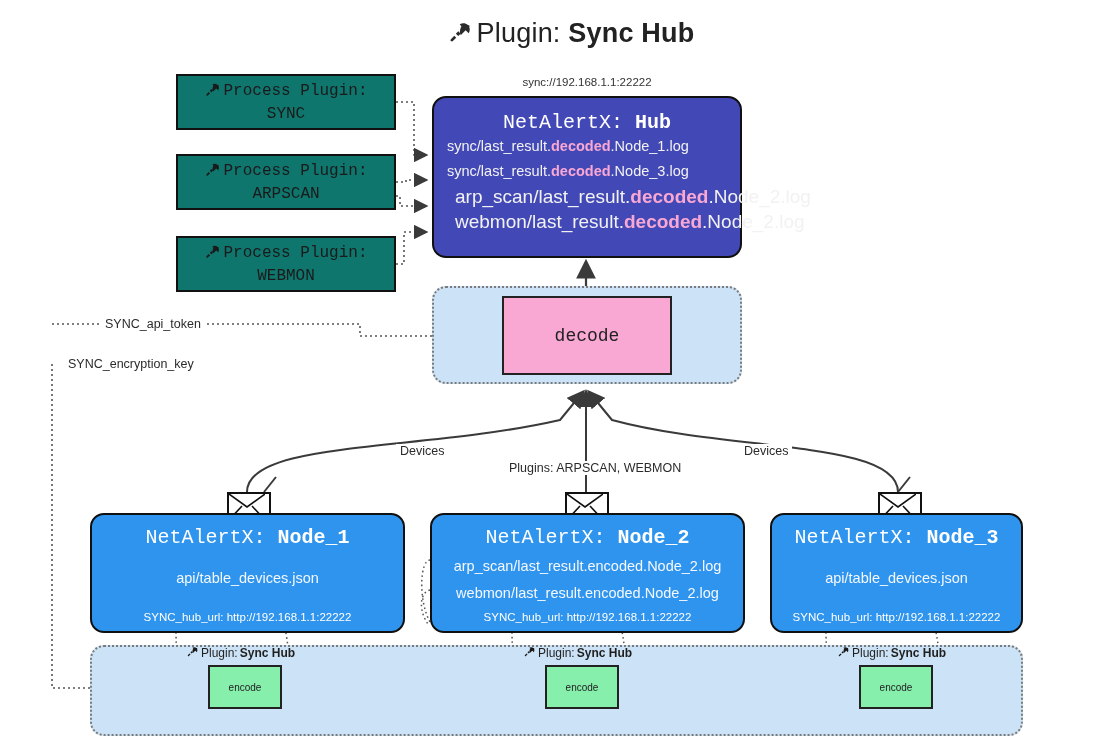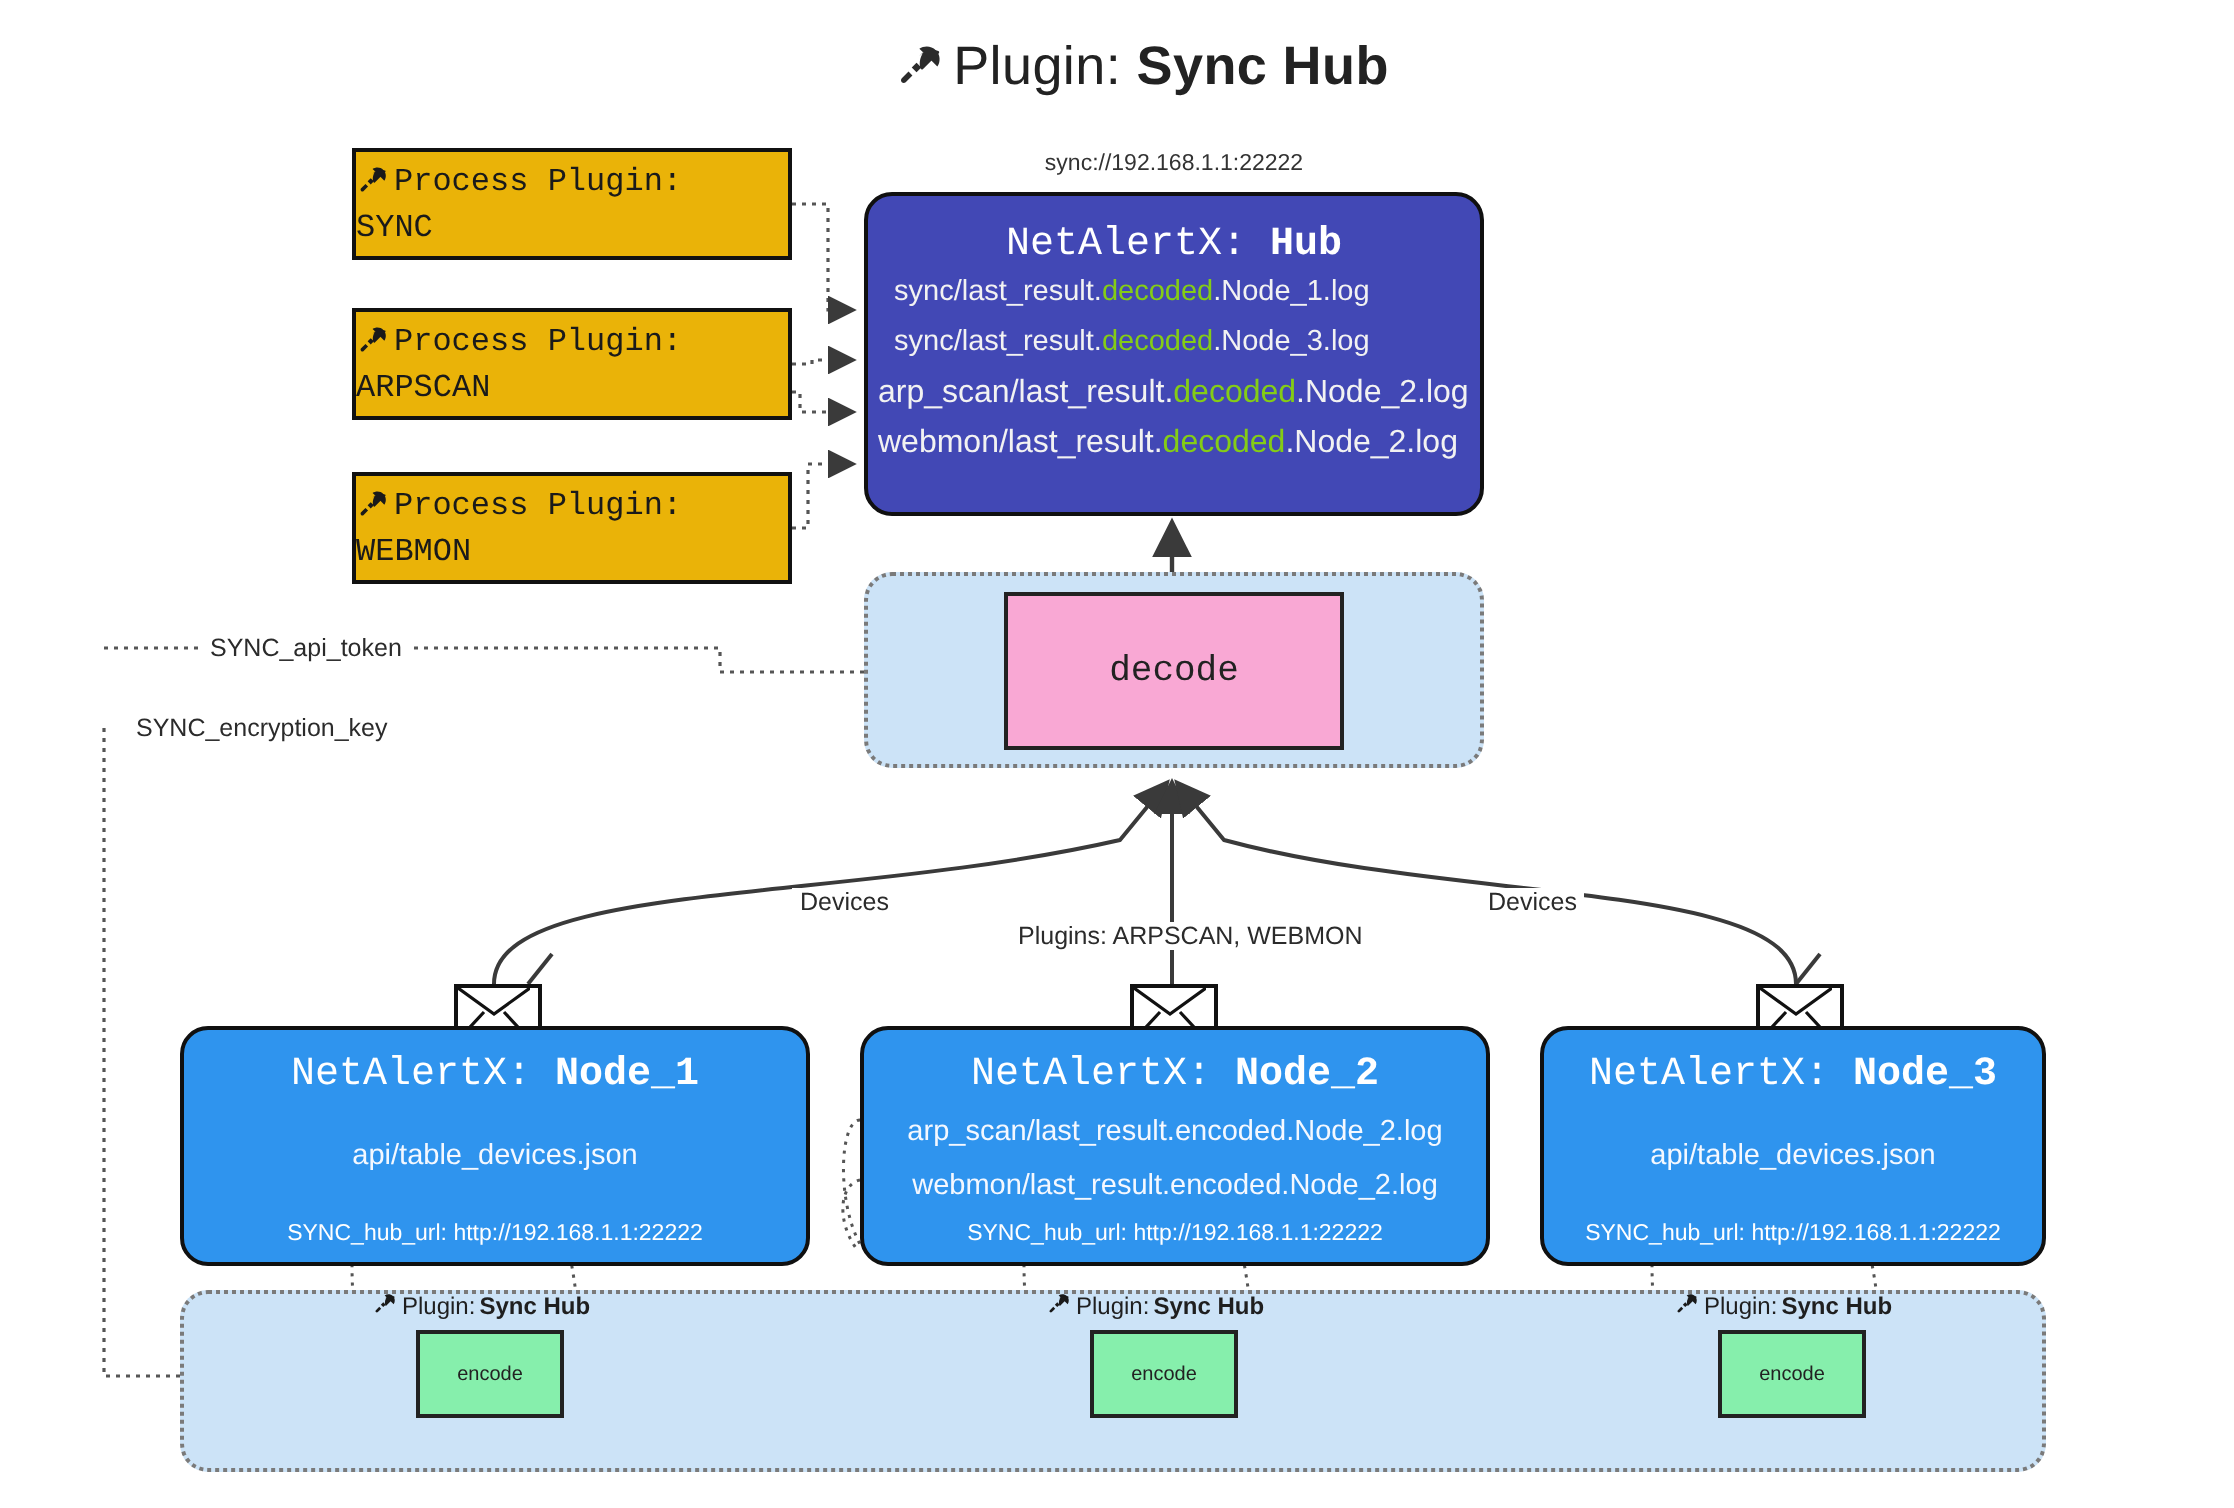--- a/index.html
+++ b/index.html
@@ -20,27 +20,27 @@
   #hub-url{top:76px;left:432px;width:310px;text-align:center;font-size:11.5px;color:#333;}
 
   
   #hub{left:432px;top:96px;width:310px;height:162px;background:#4248b5;
        border:2px solid #101010;border-radius:14px;color:#ffffff;}
   #hub .hub-title{margin-top:13px;text-align:center;font-size:20px;
        font-family:"Liberation Mono","DejaVu Sans Mono",monospace;}
   #hub .hub-title b{font-weight:bold;}
   #hub .logline{font-size:14.5px;color:#f2f2f2;padding-left:13px;line-height:25px;
        white-space:nowrap;}
-  #hub .logline b{font-weight:normal;color:#84cc16;}
-  #hub .logline.tight{font-size:16px;padding-left:5px;}
-
-  
-  .pbox{left:176px;width:220px;height:56px;background:#eab308;border:2px solid #111;
+  #hub .logline b{font-weight:bold;color:#f9a8d4;}
+  #hub .logline.tight{font-size:19px;padding-left:21px;}
+
+  
+  .pbox{left:176px;width:220px;height:56px;background:#0f766e;border:2px solid #111;
         font-family:"Liberation Mono","DejaVu Sans Mono",monospace;font-size:16px;
-        display:flex;flex-direction:column;justify-content:center;
+        display:flex;flex-direction:column;align-items:center;justify-content:center;
         line-height:21px;}
   .pbox .l1{display:flex;align-items:center;gap:2px;}
   .pbox .plug{transform:translateY(1px);}
   #pbox-sync{top:74px;}
   #pbox-arpscan{top:154px;}
   #pbox-webmon{top:236px;}
 
   
   #decode-wrap{left:432px;top:286px;width:310px;height:98px;background:#cce3f7;
        border:2px dotted #7a7a7a;border-radius:14px;}

